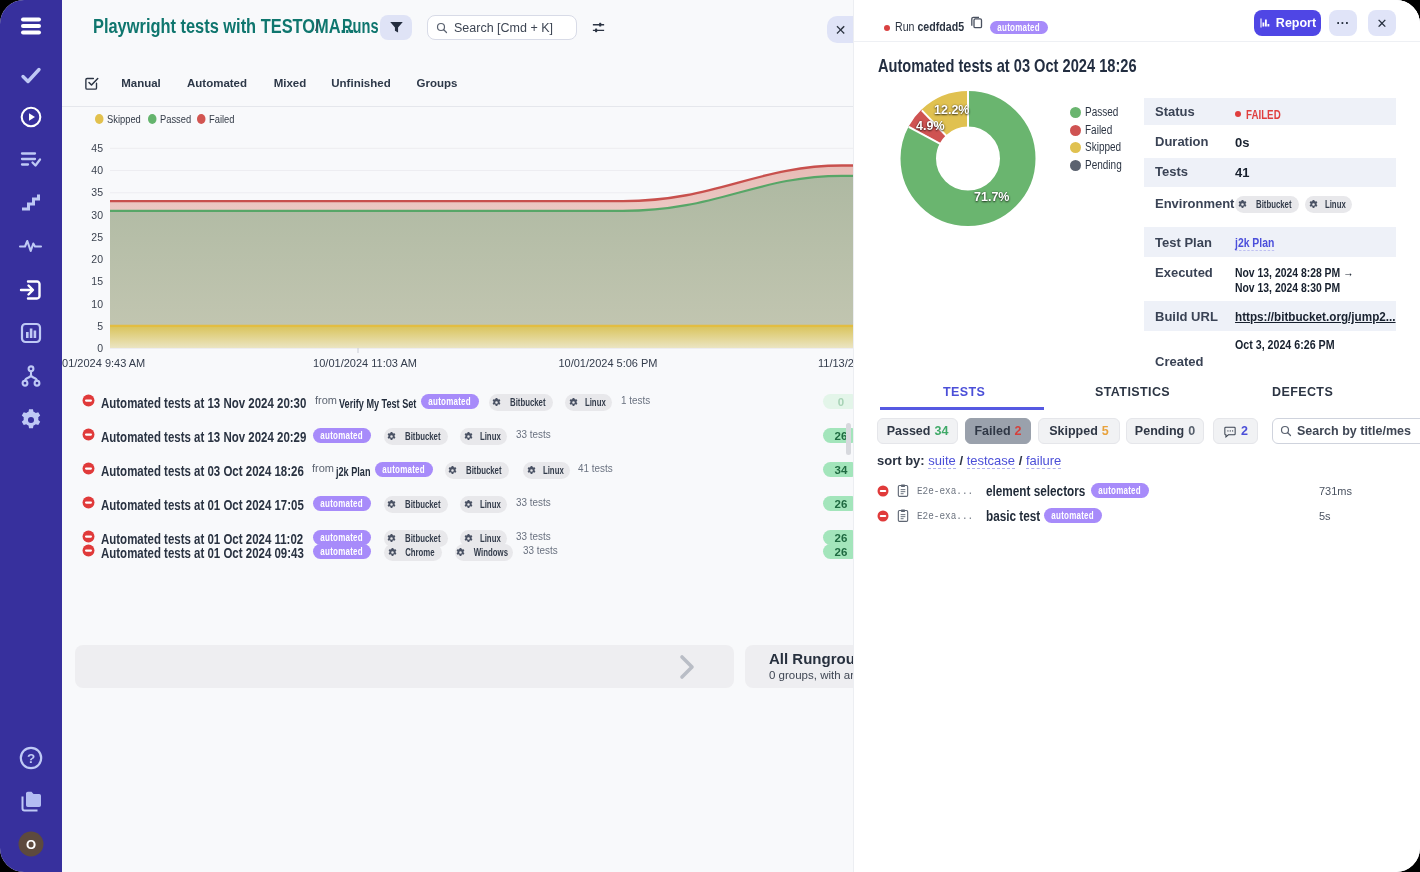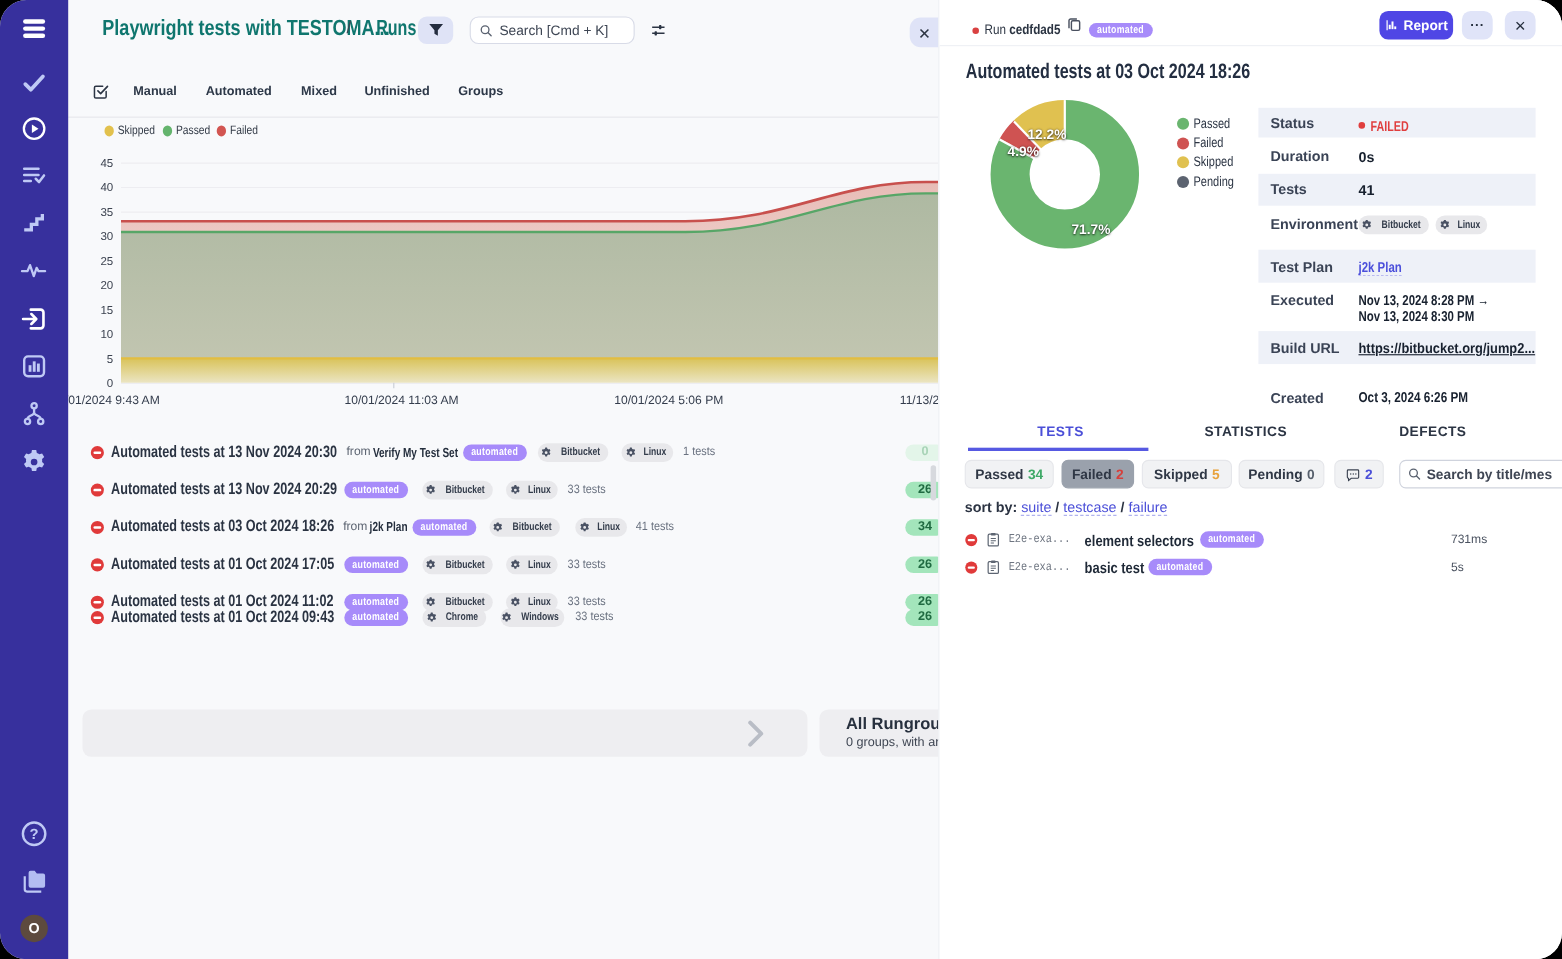--- a/index.html
+++ b/index.html
@@ -17,21 +17,21 @@
   .searchbox span { font-size:12.5px; color:#3e4654; }
   .drawer-x { position:absolute; left:827px; top:16px; width:27px; height:27px; background:#dfe3f7; border-radius:10px 0 0 10px; z-index:6; display:flex; align-items:center; justify-content:center; font-size:14px; color:#2c3442; }
   
   .mtab { position:absolute; top:77px; font-size:11.5px; font-weight:700; color:#2d3848; transform:translateX(-50%); }
   .mdivider { position:absolute; left:62px; top:106px; width:791px; height:1px; background:#e5e7ec; }
   
   .lgi { position:absolute; top:113px; display:flex; align-items:center; }
   .lgi span { font-size:11px; color:#333b47; transform:scaleX(0.85); transform-origin:0 50%; margin-left:2px; white-space:nowrap; }
   .dot { width:10px; height:10px; border-radius:50%; display:inline-block; flex:none; }
   
-  .runrow { position:absolute; left:62px; width:791px; height:34px; display:flex; align-items:center; }
+  .runrow { position:absolute; left:62px; width:791px; height:34px; display:flex; }
   .runrow .minus { margin-left:20px; flex:none; }
   .runrow .rt { width:205px; margin-left:6px; flex:none; white-space:nowrap; }
   .runrow .rt i { font-style:normal; display:inline-block; font-size:15px; font-weight:700; color:#2a3342; transform:scaleX(0.765); transform-origin:0 50%; white-space:nowrap; }
   .runrow .from { font-size:11px; color:#5d6572; flex:none; }
   .fromb { flex:none; white-space:nowrap; }
   .fromb i { font-style:normal; display:inline-block; font-size:12px; font-weight:700; color:#242e3d; transform:scaleX(0.76); transform-origin:0 50%; white-space:nowrap; }
   .badge-auto { width:58px; height:15px; background:#a78bfa; border-radius:8px; display:inline-flex; align-items:center; justify-content:center; flex:none; }
   .badge-auto i { font-style:normal; color:#fff; font-size:10px; font-weight:700; transform:scaleX(0.8); white-space:nowrap; letter-spacing:0.3px; }
   .badge-env { height:17px; background:#e8e8eb; border-radius:9px; display:inline-flex; align-items:center; justify-content:center; gap:3px; flex:none; }
   .badge-env i { font-style:normal; color:#333c4b; font-size:10px; font-weight:700; transform:scaleX(0.78); white-space:nowrap; }
@@ -56,21 +56,21 @@
   .phead .run-l { position:absolute; left:41px; top:20px; font-size:12.5px; color:#2b3442; white-space:nowrap; transform:scaleX(0.85); transform-origin:0 50%; }
   .phead .run-l b { font-weight:700; }
   .phead .badge-auto { position:absolute; left:136px; top:21px; height:13px; }
   .btn-report { position:absolute; left:400px; top:10px; width:67px; height:26px; background:#4f46e5; border-radius:8px; color:#fff; font-size:12.5px; font-weight:700; display:flex; align-items:center; justify-content:center; gap:4px; }
   .btn-lite { position:absolute; top:10px; width:28px; height:26px; background:#e0e4f8; border-radius:8px; display:flex; align-items:center; justify-content:center; color:#262f3e; }
   .ptitle { position:absolute; left:24px; top:55px; font-size:19px; font-weight:700; color:#232e41; }
   
   .dlegend { position:absolute; left:216px; display:flex; align-items:center; gap:4px; font-size:12.5px; color:#2c3544; }
   .dlegend .lt { transform:scaleX(0.8); transform-origin:0 50%; white-space:nowrap; }
   .dlegend .dot { width:11px; height:11px; }
-  .pct { position:absolute; color:#fff; font-size:12.5px; font-weight:700; text-shadow:0 1px 2px rgba(0,0,0,0.7), 0 0 2px rgba(0,0,0,0.4);margin-top:12px; }
+  .pct { position:absolute; color:#fff; font-size:12.5px; font-weight:700; text-shadow:0 1px 2px rgba(0,0,0,0.7), 0 0 2px rgba(0,0,0,0.4); }
   
   .itable { position:absolute; left:290px; top:98px; width:252px; }
   .irow { display:flex; font-size:13.5px; }
   .irow.alt { background:#eef1f8; }
   .irow .lab { width:91px; font-weight:700; color:#3a4355; padding:6px 0 0 11px; flex:none; font-size:13px; }
   .irow .val { font-weight:700; color:#17202e; padding:7px 0 0 0; font-size:13px; }
   .link { color:#4b4fdb; }
   
   .ptab { position:absolute; top:385px; font-size:12.5px; font-weight:700; letter-spacing:0.4px; color:#2c3544; }
   .ptab.on { color:#4b4fd8; }
@@ -506,21 +506,21 @@
     <div class="irow" style="height:44px">
           <span class="lab" style="padding-top:8px">Executed</span>
           <span class="val" style="padding-top:8px; line-height:15px"><span class="sx" style="transform:scaleX(0.8)">Nov 13, 2024 8:28 PM →</span><br><span class="sx" style="transform:scaleX(0.8)">Nov 13, 2024 8:30 PM</span></span>
         </div>
     <div class="irow alt" style="height:30px">
           <span class="lab" style="padding-top:8px">Build URL</span>
           <span class="val link sx" style="padding-top:8px; text-decoration:underline; transform:scaleX(0.9)">https://bitbucket.org/jump2...</span>
         </div>
     <div class="irow" style="height:32px">
           <span class="lab" style="padding-top:23px">Created</span>
-          <span class="val" style="padding-top:22px"><span class="sx" style="transform:scaleX(0.82)">Oct 3, 2024 6:26 PM</span></span>
+          <span class="val" style="padding-top:6px"><span class="sx" style="transform:scaleX(0.82)">Oct 3, 2024 6:26 PM</span></span>
         </div>
   </div>
 
   <span class="ptab on" style="left:89px">TESTS</span>
   <span class="ptab" style="left:241px">STATISTICS</span>
   <span class="ptab" style="left:418px">DEFECTS</span>
   <div class="ptab-ul"></div>
 
   <div class="chip" style="left:23px; width:81px">Passed <span style="color:#3fa968">34</span></div>
   <div class="chip on" style="left:111px; width:66px">Failed <span style="color:#d5403c">2</span></div>

